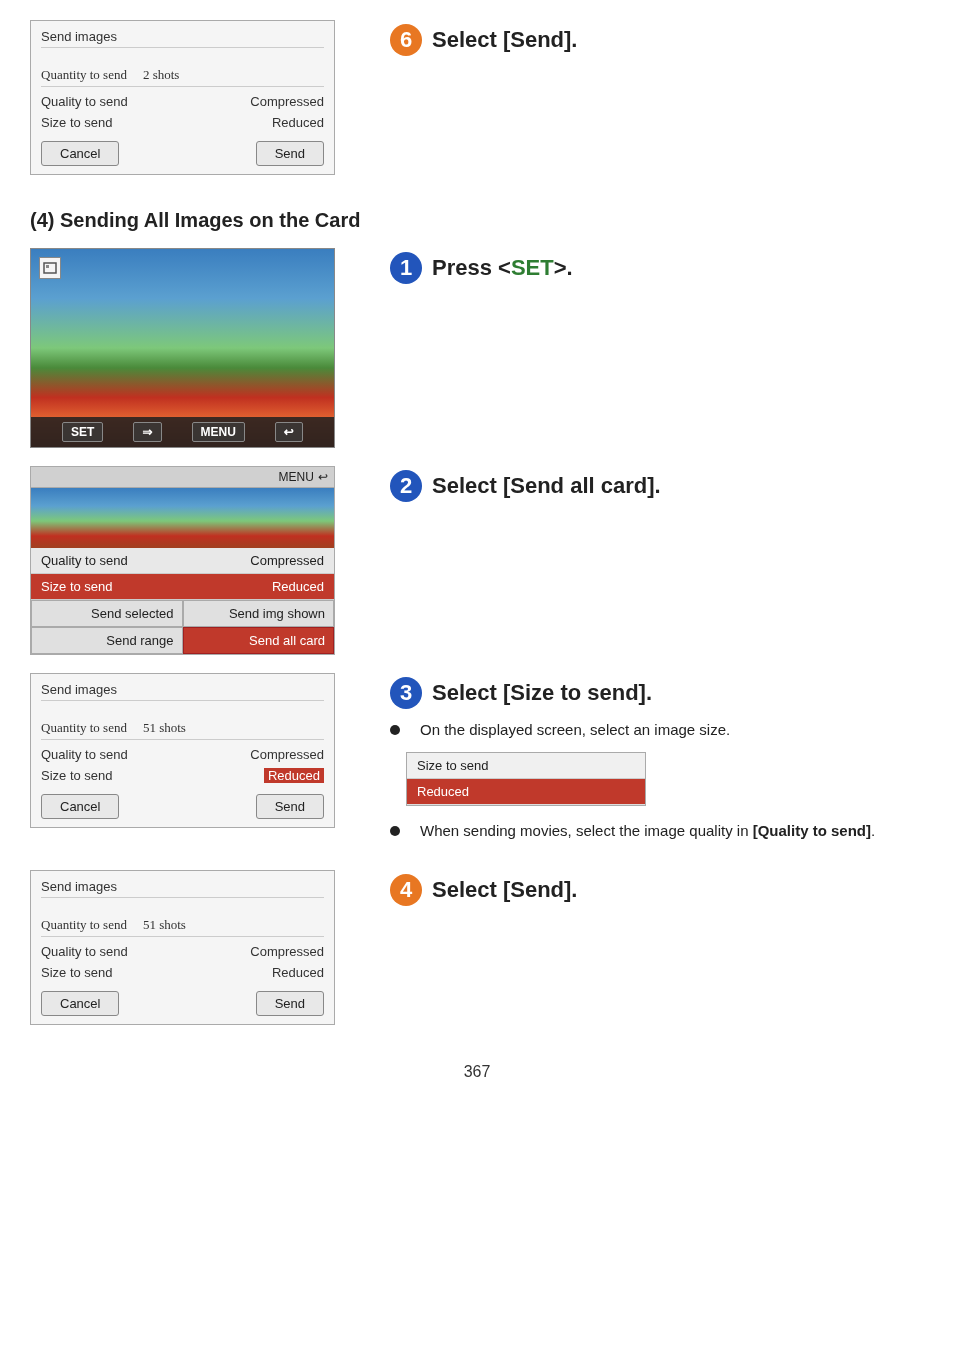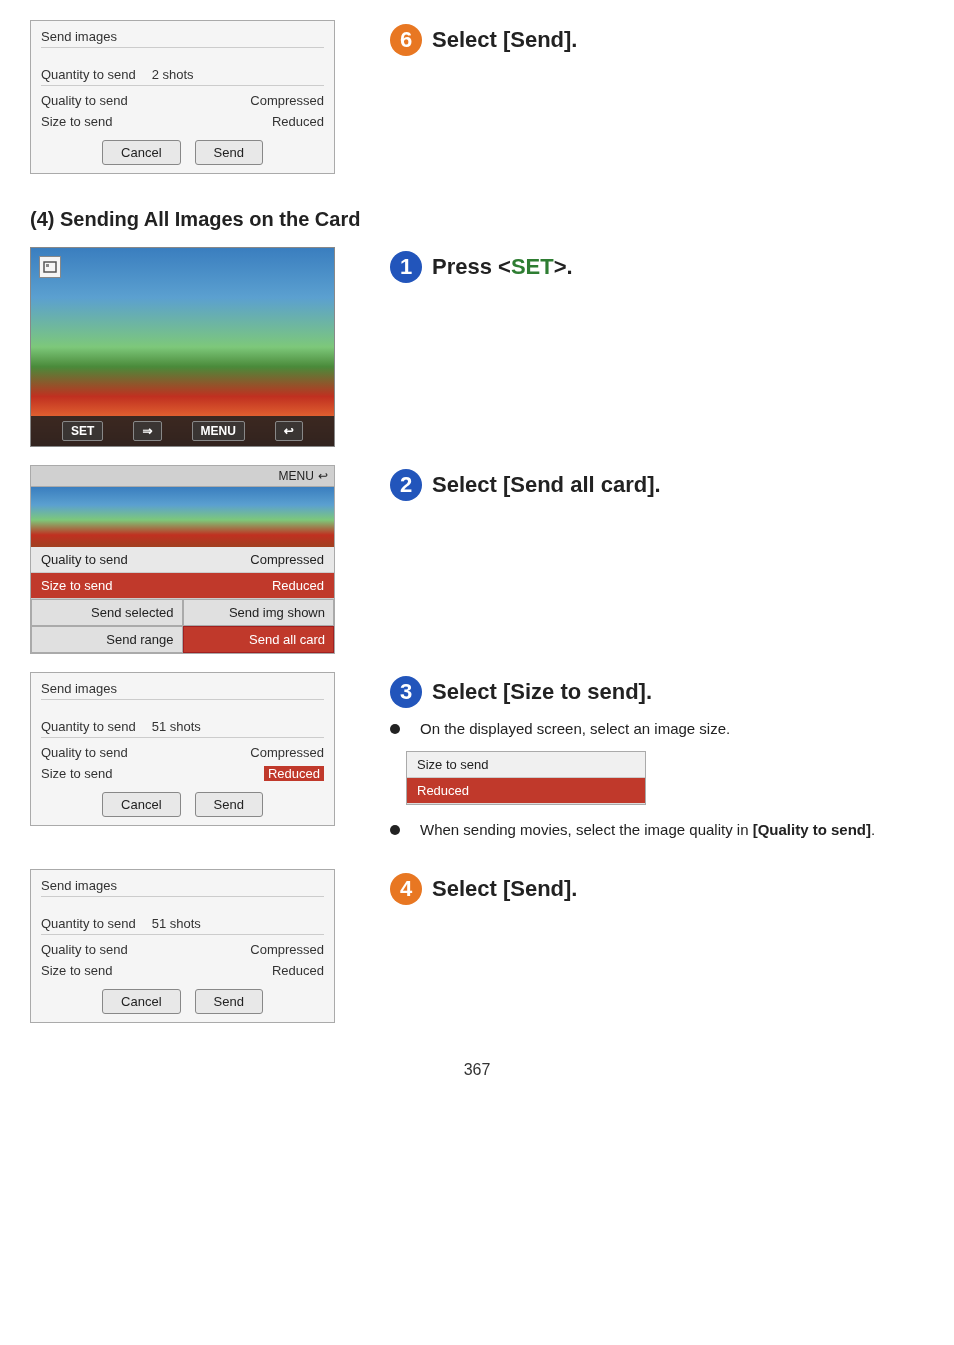--- a/index.html
+++ b/index.html
@@ -98,39 +98,40 @@
     }
     .camera-box .field-label { color: #333; }
     .camera-box .field-value { color: #333; font-weight: normal; }
     .camera-box .field-value.highlighted {
       background: #c0392b;
       color: #fff;
       padding: 0 4px;
     }
     .camera-box .btn-row {
       display: flex;
-      justify-content: center;
+      justify-content: space-between;
       gap: 14px;
       margin-top: 8px;
     }
     .camera-box .cam-btn {
       border: 1px solid #888;
       background: #e8e8e8;
       padding: 4px 18px;
       font-size: 13px;
       border-radius: 3px;
     }
     .camera-box .spacer { height: 10px; }
     .camera-box .qty-row {
       display: flex;
       align-items: center;
       gap: 8px;
       padding: 3px 0;
       border-bottom: 1px solid #ccc;
       margin-bottom: 4px;
+      font-family: Liberation Serif, serif;
     }
 
     
     .camera-photo {
       width: 305px;
       height: 200px;
       background: linear-gradient(180deg, #3a7ebf 0%, #5ba0d0 25%, #7dc87a 50%, #4a8a3a 60%, #c03020 75%, #e06030 85%, #a04020 100%);
       position: relative;
       border: 1px solid #888;
       overflow: hidden;

